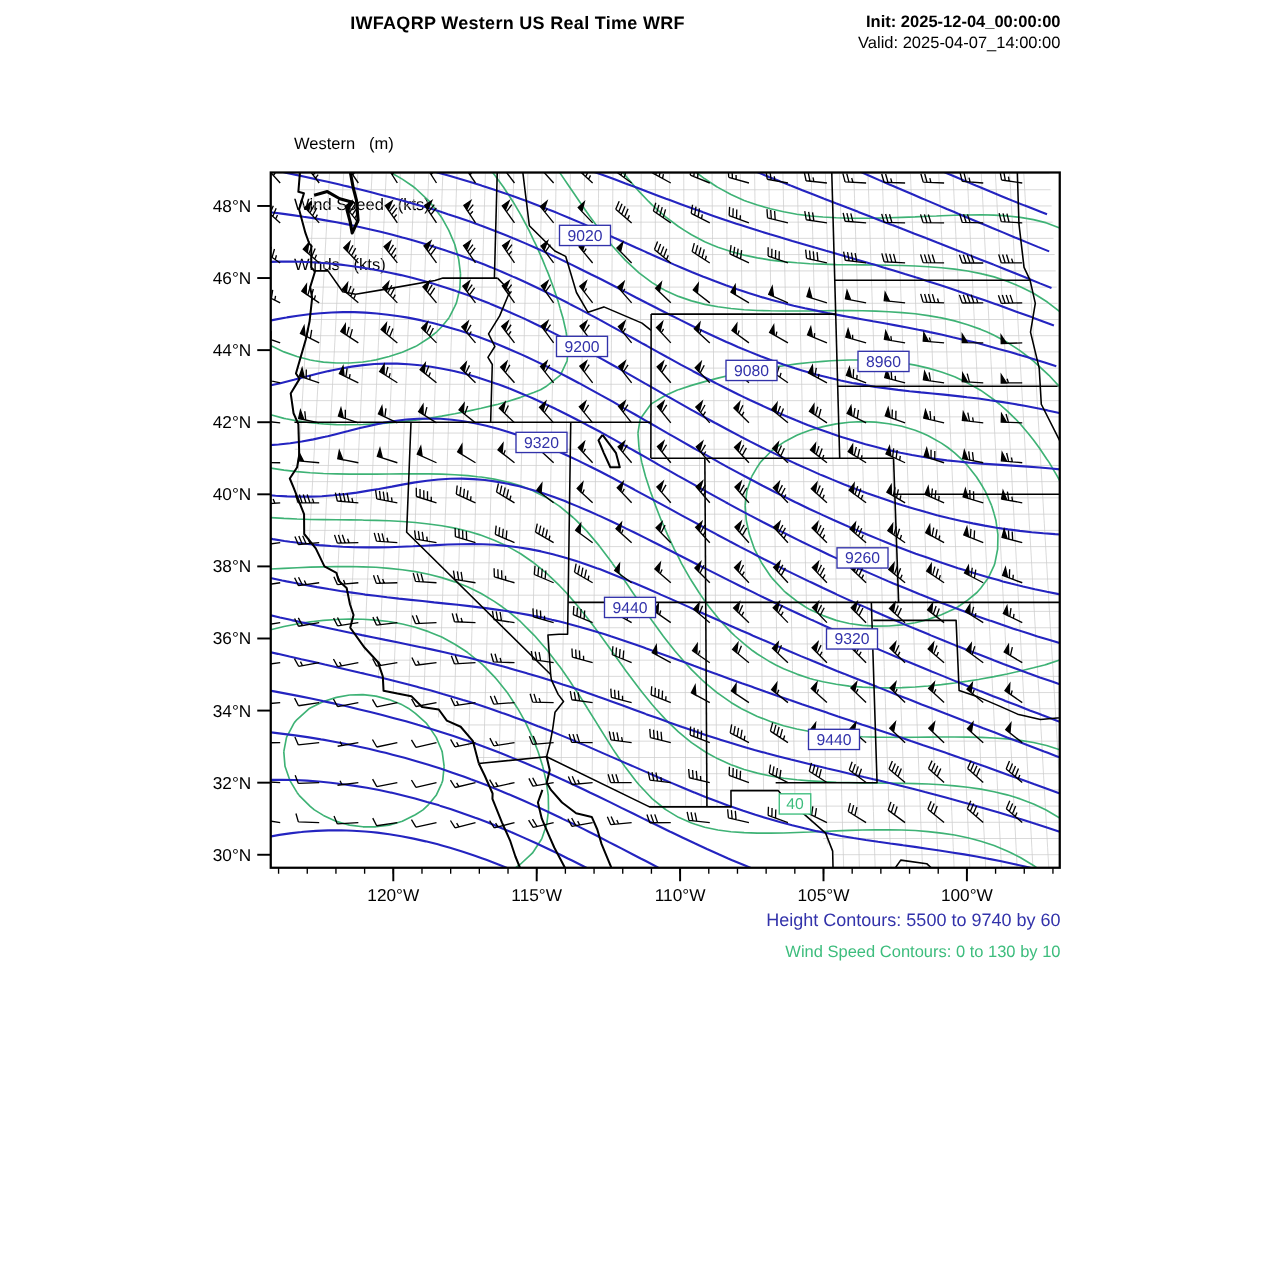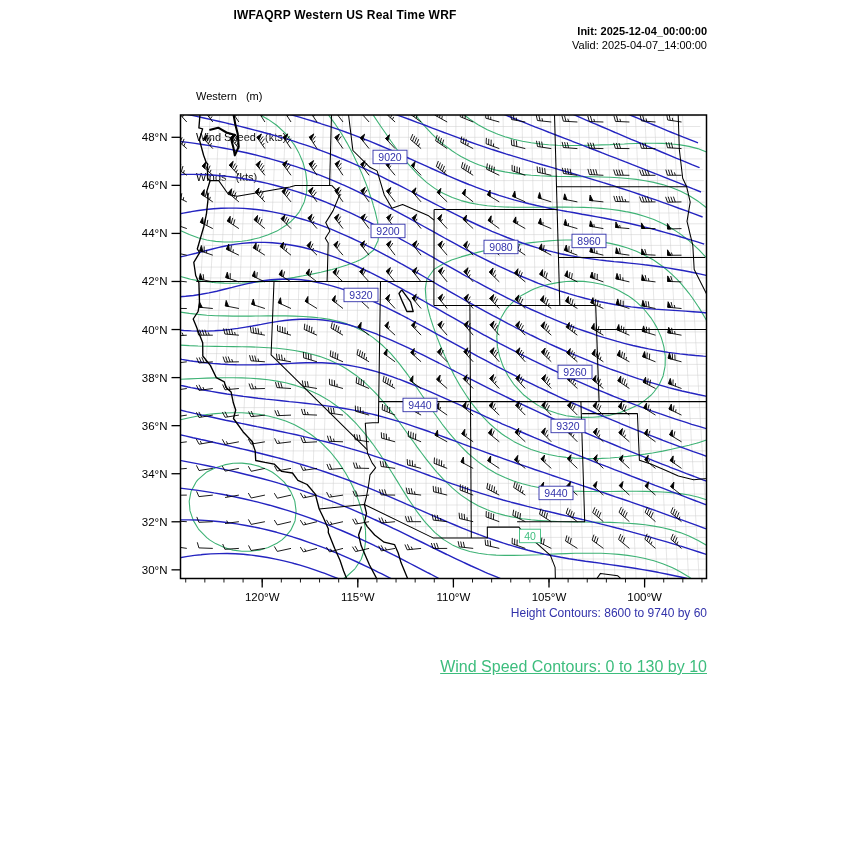--- a/index.html
+++ b/index.html
@@ -2,24 +2,24 @@
 <html><head>
 <meta charset="utf-8">
 <style>
   html,body{margin:0;padding:0;background:#fff;}
   body{width:850px;height:850px;position:relative;overflow:hidden;
        font-family:"Liberation Sans","DejaVu Sans",sans-serif;color:#000;}
   .abs{position:absolute;}
   #plot-title{left:95px;top:8px;width:500px;text-align:center;
       font-size:12px;font-weight:bold;letter-spacing:.2px;}
   #stamp{right:143px;top:8px;text-align:right;font-size:11px;line-height:14px;}
-  #stamp .init{font-weight:bold;margin-top:16px;}
+  #stamp .init{font-weight:bold;}
   #legend{left:196px;top:63px;font-size:11px;line-height:13.5px;white-space:pre;}
   #cap-height{right:143px;top:606px;font-size:12px;}
-  #cap-wind{right:143px;top:658px;font-size:16px;text-decoration:underline;}
+  #cap-wind{right:143px;top:629px;font-size:11px;}
   #footer{left:196px;top:812px;font-size:11px;line-height:13.5px;}
   svg text{font-family:"Liberation Sans","DejaVu Sans",sans-serif;}
 </style>
 </head>
 <body>
 
 <div id="plot-title" class="abs">IWFAQRP Western US Real Time WRF</div>
 
 <div id="stamp" class="abs">
   <div class="init"><span>Init:</span>&nbsp;<span>2025-12-04_00:00:00</span></div>
@@ -305,17 +305,17 @@
         <line x1="453.4" y1="578.5" x2="453.4" y2="587.5" stroke="#000" stroke-width="1.3"></line>
         <text x="453.4" y="600.5" text-anchor="middle" font-size="11.5">110°W</text>
         <line x1="549" y1="578.5" x2="549" y2="587.5" stroke="#000" stroke-width="1.3"></line>
         <text x="549" y="600.5" text-anchor="middle" font-size="11.5">105°W</text>
         <line x1="644.6" y1="578.5" x2="644.6" y2="587.5" stroke="#000" stroke-width="1.3"></line>
         <text x="644.6" y="600.5" text-anchor="middle" font-size="11.5">100°W</text>
       </g>
     </g>
   </svg>
 
-<div id="cap-height" class="abs" style="color: rgb(50, 50, 170);">Height Contours: 8600 to 9740 by 60</div>
+<div id="cap-height" class="abs" style="color: rgb(50, 50, 170);">Height Contours: 5500 to 9740 by 60</div>
 <div id="cap-wind" class="abs" style="color: rgb(61, 189, 125);">Wind Speed Contours: 0 to 130 by 10</div>
 
 <div id="footer" class="abs">
 </div>
 
 </body></html>

